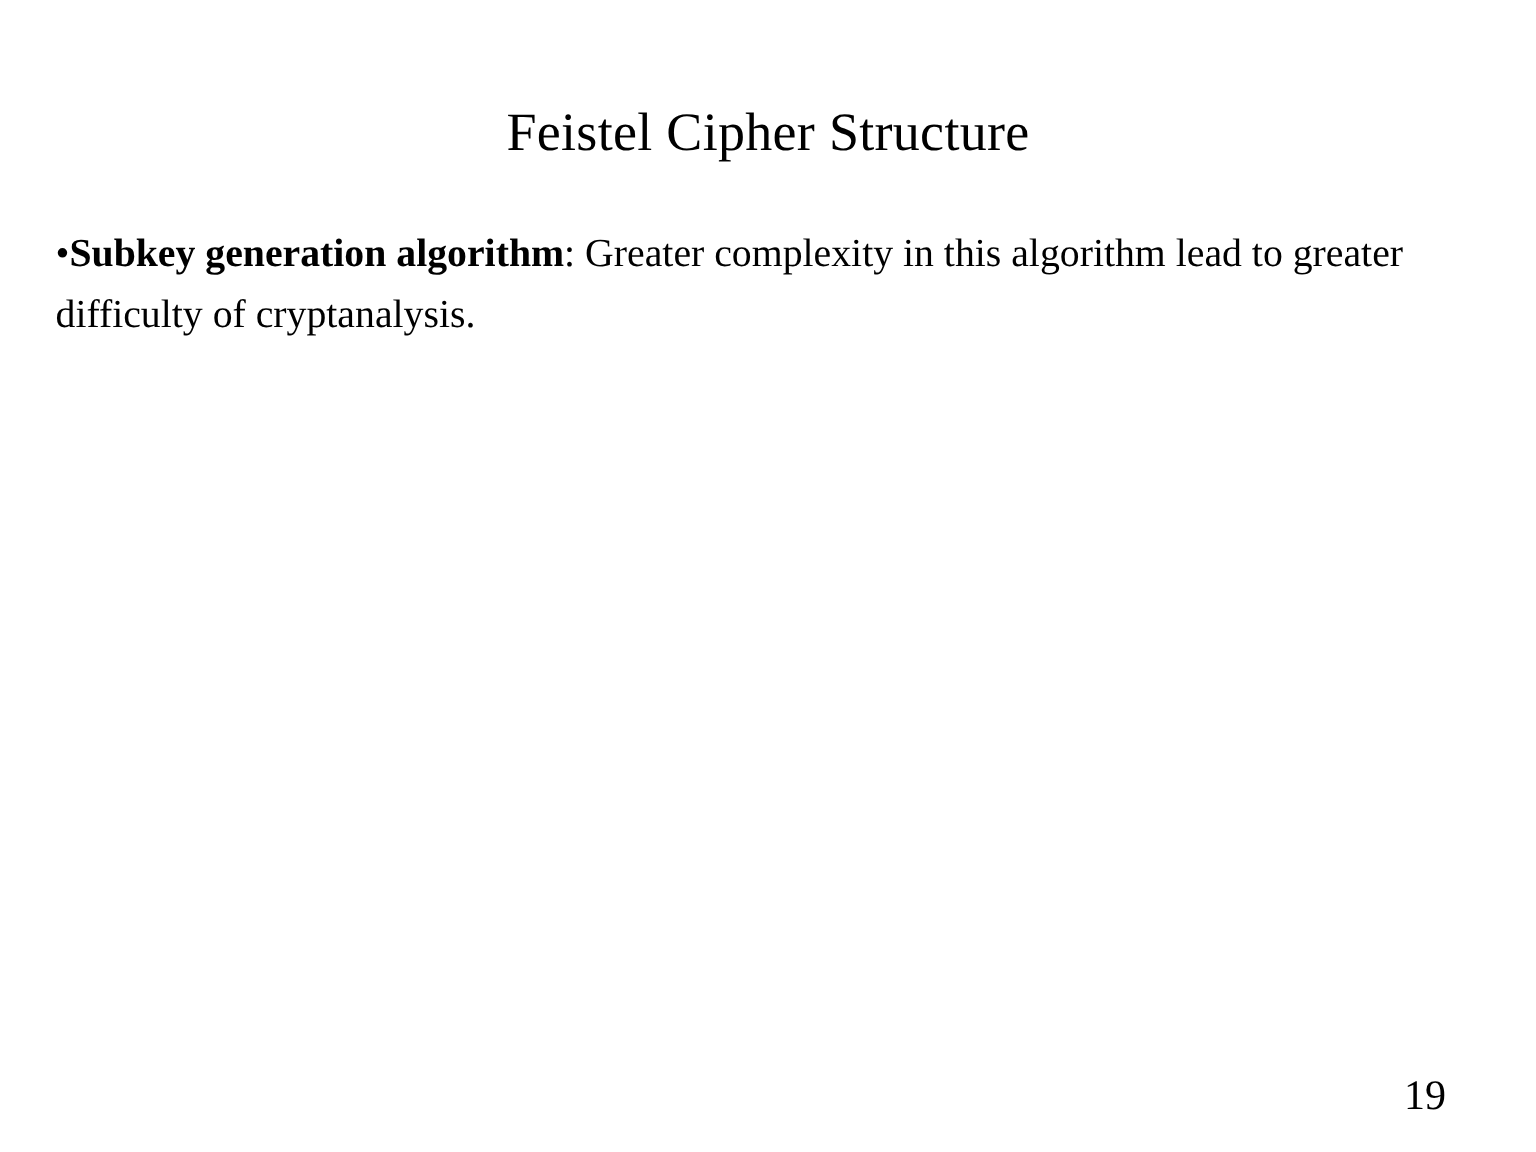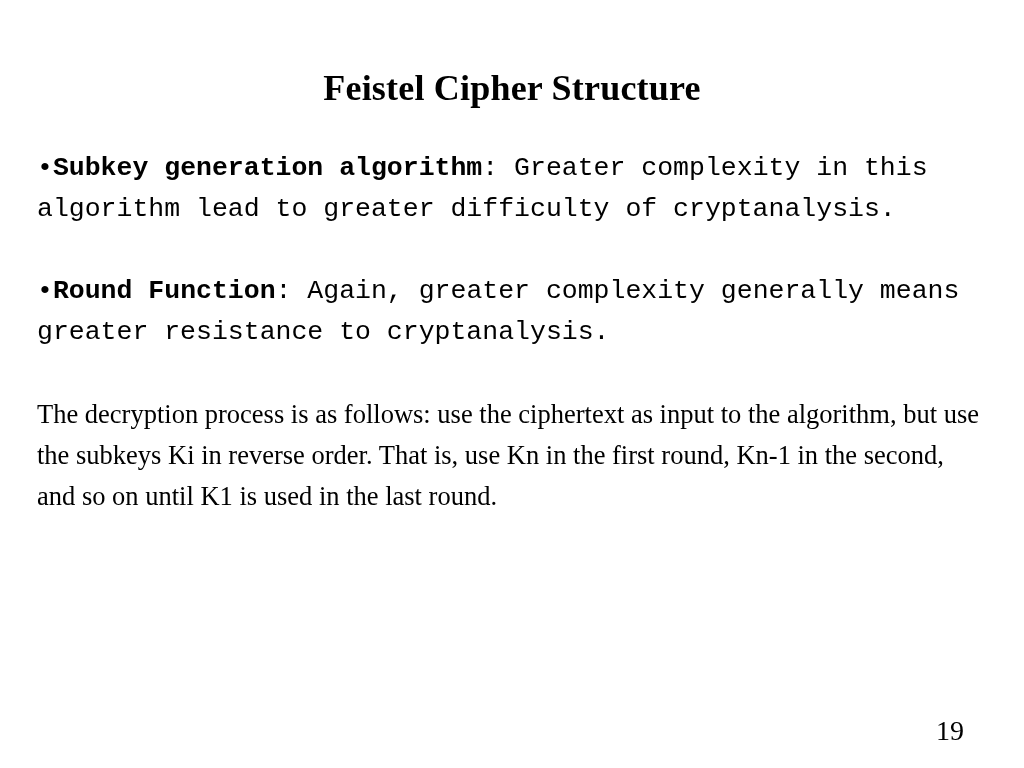--- a/index.html
+++ b/index.html
@@ -24,42 +24,41 @@
   }
 
   .slide-title {
     position: absolute;
     top: 66px;
     left: 0;
     width: 1024px;
     text-align: center;
     font-size: 36px;
     line-height: 44px;
-    font-weight: bold;
+    font-weight: normal;
     letter-spacing: 0.2px;
     white-space: nowrap;
   }
 
   .body-block {
     position: absolute;
     left: 37px;
     top: 148px;
     width: 944px;
   }
 
   .para {
     font-size: 26.5px;
     line-height: 41px;
     text-align: left;
     margin: 0;
   }
 
   .bullet-para {
     text-indent: 0;
-    font-family: Liberation Mono, monospace;
   }
 
   .gap {
     height: 41px;
   }
 
   .lead {
     font-weight: bold;
   }
 
@@ -85,24 +84,22 @@
 <div class="slide">
 
   <div class="slide-title">Feistel Cipher Structure</div>
 
   <div class="body-block">
 
     <p class="para bullet-para"><span>•</span><span class="lead">Subkey generation algorithm</span><span>: </span><span>Greater complexity in this algorithm lead to greater difficulty of cryptanalysis.</span></p>
 
     <div class="gap"></div>
 
-    <p class="para bullet-para"><span>•</span><span class="lead">Round Function</span><span>: </span><span>Again, greater complexity generally means greater resistance to cryptanalysis.</span></p>
 
     <div class="gap"></div>
 
 
-    <p class="para">The decryption process is as follows: use the ciphertext as input to the algorithm, but use the subkeys Ki in reverse order. That is, use Kn in the first round, Kn-1 in the second, and so on until K1 is used in the last round.</p>
 
   </div>
 
   <div class="page-number">19</div>
 
 </div>
 
 </body></html>

